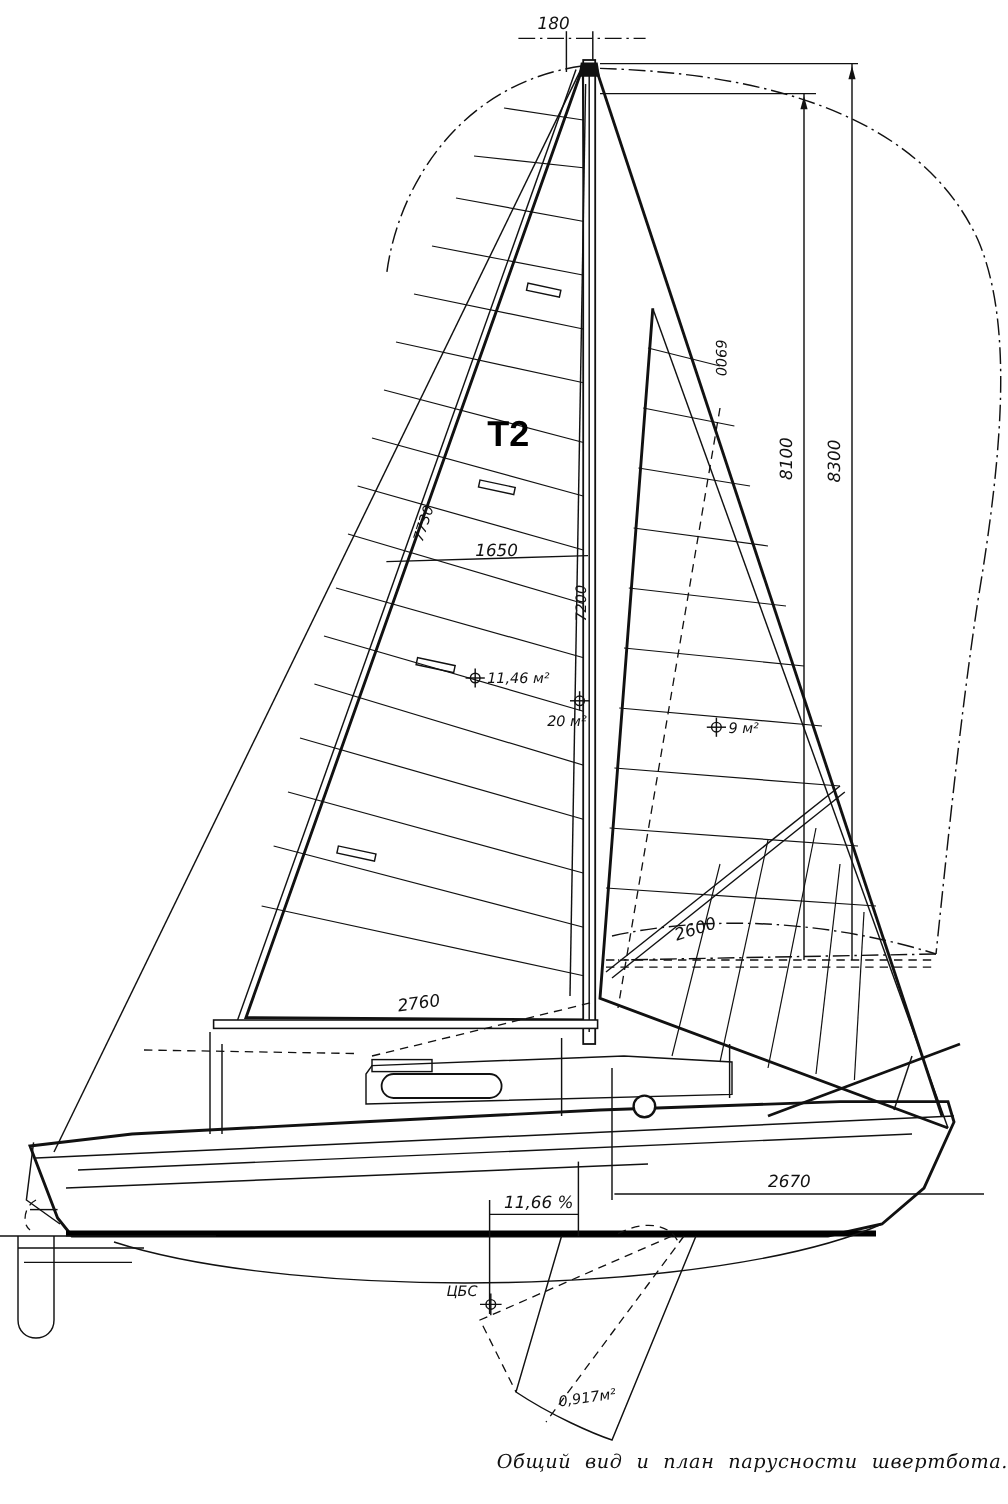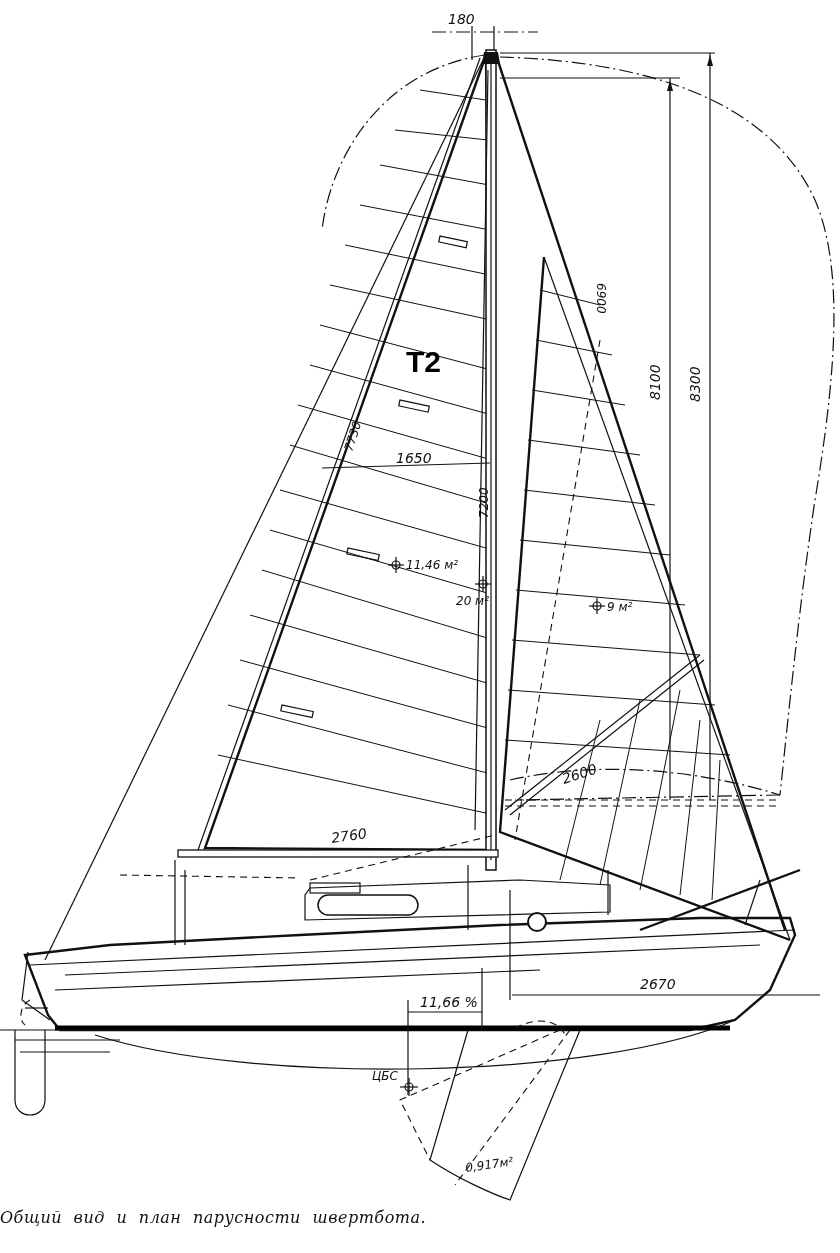--- a/index.html
+++ b/index.html
@@ -7,21 +7,21 @@
   #drawing { position: absolute; left: 0; top: 0; width: 840px; height: 1253px; }
   .ln { stroke: #111; fill: none; stroke-width: 1.2; }
   .thick { stroke: #111; fill: none; stroke-width: 2.4; }
   .heavy { stroke: #000; fill: none; stroke-width: 5; }
   .dash { stroke: #111; fill: none; stroke-width: 1.1; stroke-dasharray: 7 5; }
   .dashdot { stroke: #111; fill: none; stroke-width: 1.2; stroke-dasharray: 14 4 2 4; }
   .batten { stroke: #111; fill: none; stroke-width: 1; }
   .dim { font-family: "DejaVu Sans", sans-serif; font-style: italic; font-size: 14px; fill: #111; }
   .dim-sm { font-family: "DejaVu Sans", sans-serif; font-style: italic; font-size: 12px; fill: #111; }
   .sailno { font-family: "Liberation Sans", sans-serif; font-weight: bold; font-size: 30px; fill: #000; }
-  #caption { position: absolute; left: 0; top: 1208px; width: 840px; text-align: left; font-family: "DejaVu Serif", serif; font-style: italic; font-size: 16px; color: #111; letter-spacing: 0.5px; word-spacing: 6px; }
+  #caption { position: absolute; left: 0; top: 1208px; width: 840px; text-align: right; font-family: "DejaVu Serif", serif; font-style: italic; font-size: 16px; color: #111; letter-spacing: 0.5px; word-spacing: 6px; }
 </style>
 </head>
 <body>
 
 <svg id="drawing" viewBox="0 0 840 1253" xmlns="http://www.w3.org/2000/svg">
 
   <g>
     <path class="dashdot" d="M 485 55 C 380 70, 330 160, 322 230"></path>
     <path class="dashdot" d="M 500 57 C 600 60, 760 80, 815 200 C 845 270, 835 380, 815 500 C 800 600, 790 700, 780 795"></path>
     <line class="dashdot" x1="780" y1="795" x2="515" y2="800"></line>

